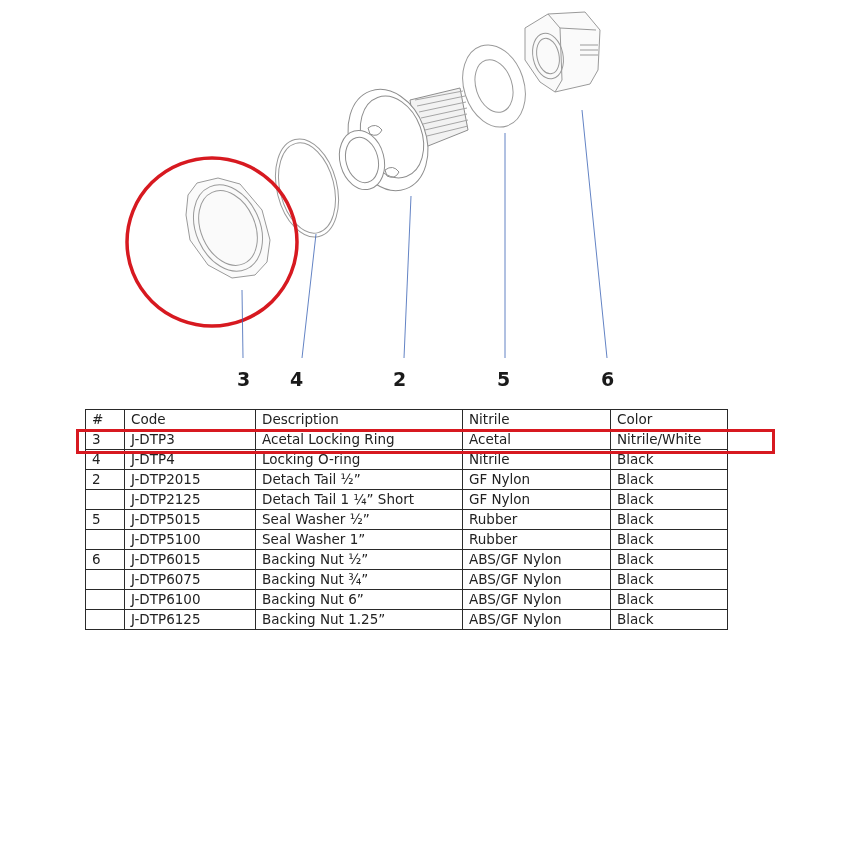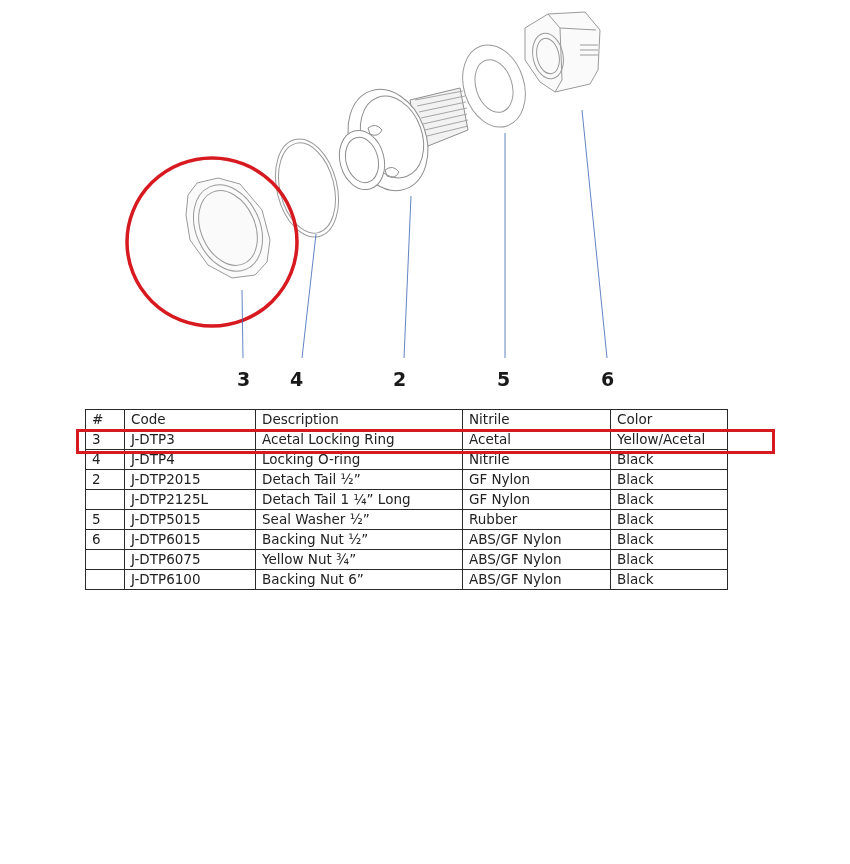--- a/index.html
+++ b/index.html
@@ -90,67 +90,81 @@
       <th>Nitrile</th>
       <th>Color</th>
     </tr>
   </thead>
   <tbody id="table-body">
     <tr>
         <td>3</td>
         <td>J-DTP3</td>
         <td>Acetal Locking Ring</td>
         <td>Acetal</td>
-        <td>Yellow/Acetal</td>
+        <td>Nitrile/White</td>
       </tr>
     <tr>
         <td>4</td>
         <td>J-DTP4</td>
         <td>Locking O-ring</td>
         <td>Nitrile</td>
         <td>Black</td>
       </tr>
     <tr>
         <td>2</td>
         <td>J-DTP2015</td>
         <td>Detach Tail ½”</td>
         <td>GF Nylon</td>
         <td>Black</td>
       </tr>
     <tr>
         <td></td>
-        <td>J-DTP2125L</td>
-        <td>Detach Tail 1 ¼” Long</td>
+        <td>J-DTP2125</td>
+        <td>Detach Tail 1 ¼” Short</td>
         <td>GF Nylon</td>
         <td>Black</td>
       </tr>
     <tr>
         <td>5</td>
         <td>J-DTP5015</td>
         <td>Seal Washer ½”</td>
+        <td>Rubber</td>
+        <td>Black</td>
+      </tr>
+    <tr>
+        <td></td>
+        <td>J-DTP5100</td>
+        <td>Seal Washer 1”</td>
         <td>Rubber</td>
         <td>Black</td>
       </tr>
     <tr>
         <td>6</td>
         <td>J-DTP6015</td>
         <td>Backing Nut ½”</td>
         <td>ABS/GF Nylon</td>
         <td>Black</td>
       </tr>
     <tr>
         <td></td>
         <td>J-DTP6075</td>
-        <td>Yellow Nut ¾”</td>
+        <td>Backing Nut ¾”</td>
         <td>ABS/GF Nylon</td>
         <td>Black</td>
       </tr>
     <tr>
         <td></td>
         <td>J-DTP6100</td>
         <td>Backing Nut 6”</td>
         <td>ABS/GF Nylon</td>
         <td>Black</td>
       </tr>
+    <tr>
+        <td></td>
+        <td>J-DTP6125</td>
+        <td>Backing Nut 1.25”</td>
+        <td>ABS/GF Nylon</td>
+        <td>Black</td>
+      </tr>
   </tbody>
 </table>
 
 <div id="row-highlight"></div>
 
 </body></html>

